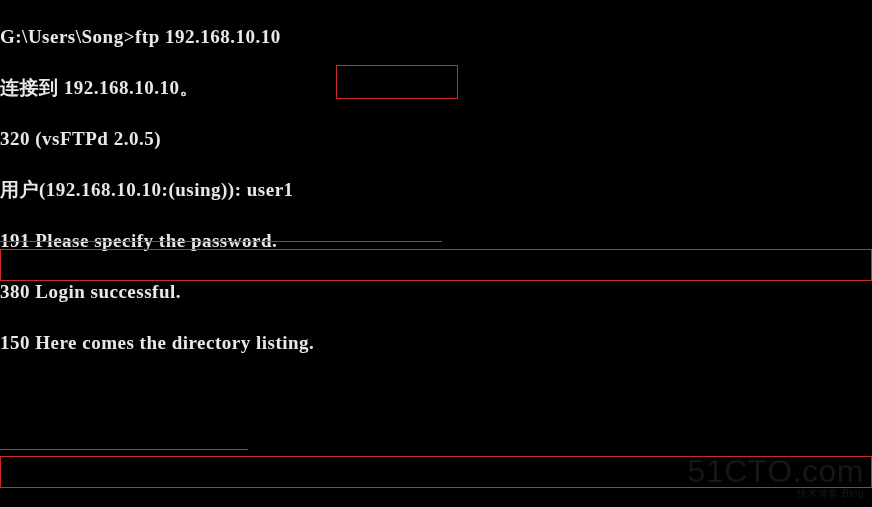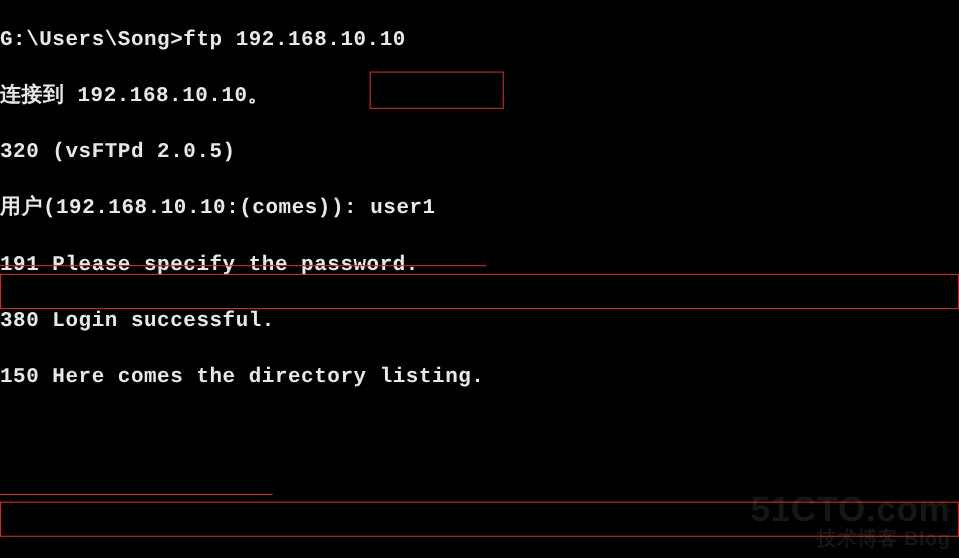--- a/index.html
+++ b/index.html
@@ -13,55 +13,55 @@
     color:#e8e8e8;
     line-height:25.5px;
     letter-spacing:0.5px;
     position:relative;
   }
   .terminal{
     position:absolute;
     top:-2px;left:0;
     white-space:pre;
   }
-  .line{display:block;white-space:pre;}
+  .line{display:block;white-space:pre;font-family:Liberation Serif, serif;}
   
   .box{
     position:absolute;
     border:1px solid #cc2b2b;
     background:transparent;
     pointer-events:none;
   }
   .strike{
     position:absolute;
     height:0;
     border-top:1px solid #cc2b2b;
     pointer-events:none;
   }
   .watermark{
     position:absolute;
     right:8px;bottom:8px;
     font-family:Arial,sans-serif;
     font-size:32px;
-    font-weight:bold;
+    font-weight:normal;
     color:rgba(120,120,120,0.18);
     pointer-events:none;
     text-align:right;
     line-height:1.05;
   }
-  .watermark .small{font-size:18px;display:block;}
+  .watermark .small{font-size:10px;display:block;}
 </style>
 </head>
 <body>
 
 <div class="terminal">
 <span class="line">G:\Users\Song&gt;ftp 192.168.10.10</span>
 <span class="line">连接到 192.168.10.10。</span>
 <span class="line">320 (vsFTPd 2.0.5)</span>
-<span class="line">用户(192.168.10.10:(comes)): user1</span>
+<span class="line">用户(192.168.10.10:(using)): user1</span>
 <span class="line">191 Please specify the password.</span>
 <span class="line">380 Login successful.</span>
 <span class="line">150 Here comes the directory listing.</span>
 
 
 
 
 
 
 

